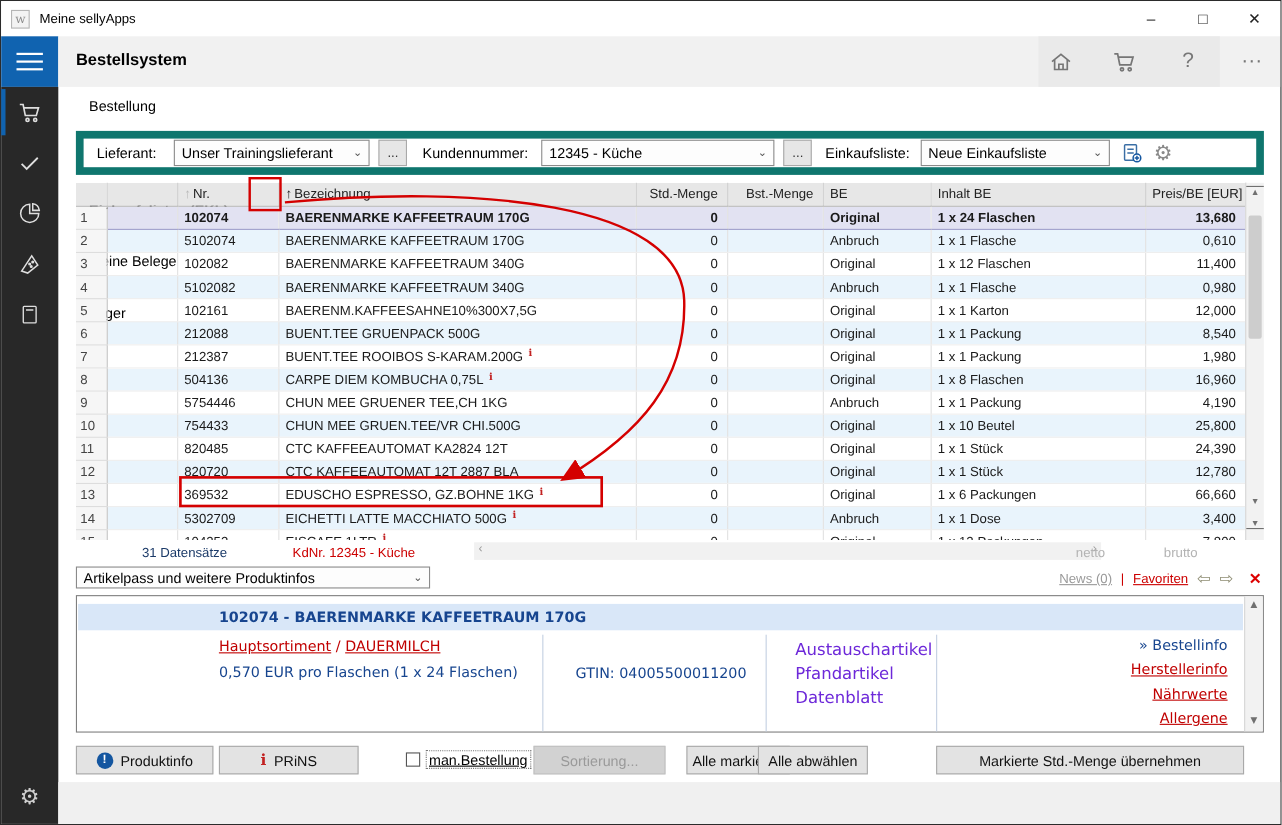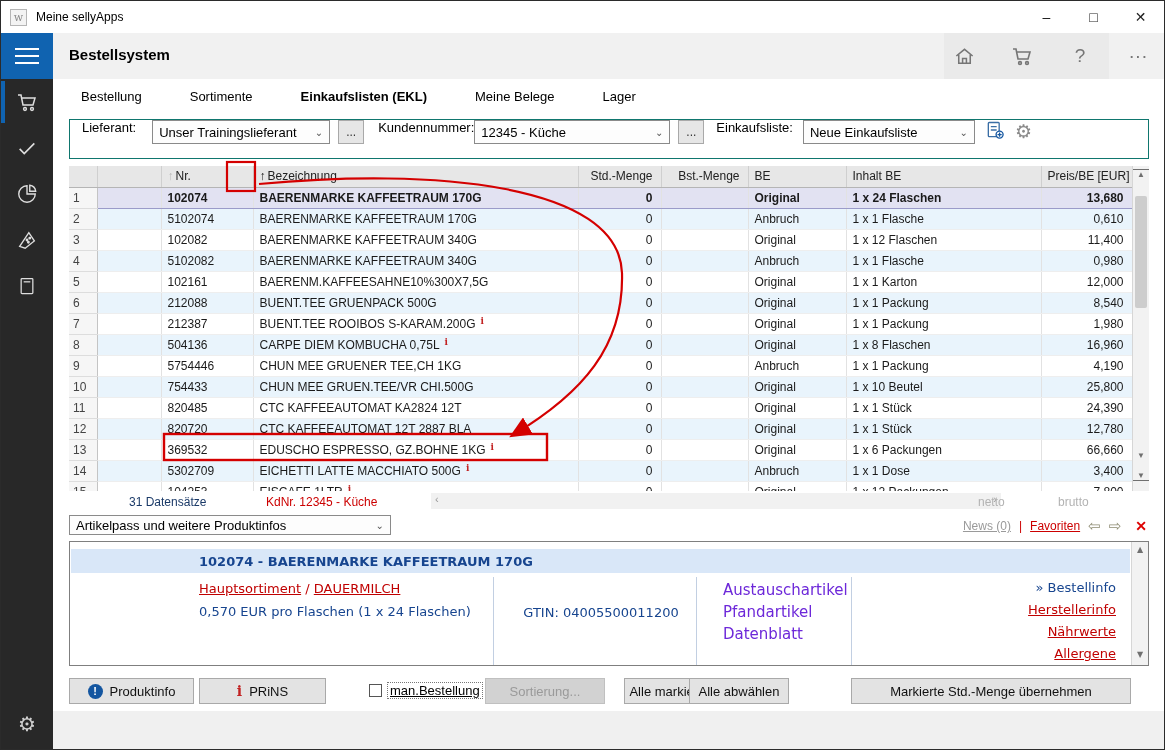--- a/index.html
+++ b/index.html
@@ -26,26 +26,26 @@
   .header-icons { position:absolute; right:14px; top:0; height:46px; display:flex; align-items:center; gap:34px; color:#767676; }
   .header-icons .hicon { width:24px; height:24px; display:flex; align-items:center; justify-content:center; font-size:19px; cursor:pointer; }
 
   
   .sidebar { position:absolute; left:0; top:78px; width:52px; bottom:0; background:#282828; }
   .side-item { position:relative; width:52px; height:46px; display:flex; align-items:center; justify-content:center; color:#dedede; cursor:pointer; }
   .side-item.active::before { content:""; position:absolute; left:0; top:2px; bottom:2px; width:4px; background:#1063b0; }
   .side-gear { position:absolute; bottom:8px; left:0; width:52px; height:34px; display:flex; align-items:center; justify-content:center; color:#cfcfcf; font-size:20px; cursor:pointer; }
 
   
-  .tabs { position:absolute; left:80px; top:88px; height:24px; display:flex; gap:48px; }
+  .tabs { position:absolute; left:80px; top:88px; height:24px; display:flex; gap:32px;flex-direction:column; }
   .tab { font-size:13px; color:#000; cursor:pointer; white-space:nowrap; }
   .tab.active { font-weight:bold; }
 
   
-  .filterbar { position:absolute; left:68px; top:118px; width:1080px; height:40px; border:1px solid #0f766e; background:#fff; display:flex; align-items:flex-start; font-size:13px; }
+  .filterbar { position:absolute; left:68px; top:118px; width:1080px; height:40px; border:7px solid #0f766e; background:#fff; display:flex; align-items:center; font-size:13px; }
   .flabel { color:#000; }
   .combo { height:24px; border:1px solid #8a8a8a; background:#fdfdfd; display:flex; align-items:center; padding:0 6px; font-size:13px; color:#000; cursor:pointer; position:relative; }
   .combo .val { flex:1; white-space:nowrap; overflow:hidden; }
   .combo .chev { color:#555; font-size:10px; margin-left:6px; }
   .btn-more { width:26px; height:24px; border:1px solid #a9a9a9; background:#e6e6e6; font-size:12px; color:#333; display:flex; align-items:flex-end; justify-content:center; padding-bottom:4px; cursor:pointer; }
   .fico { margin-left:10px; cursor:pointer; display:flex; align-items:center; }
 
   
   .tablewrap { position:absolute; left:68px; top:165px; width:1080px; height:325px; overflow:hidden; }
   table.grid { border-collapse:collapse; table-layout:fixed; width:1063px; font-size:12px; }
@@ -205,21 +205,21 @@
     </div>
 
   <div class="filterbar">
     <span class="flabel" style="margin-left:12px">Lieferant:</span>
     <div class="combo" style="width:178px; margin-left:16px">
       <span class="val">Unser Trainingslieferant</span>
       <span class="chev">⌄</span>
     </div>
     <div class="btn-more" style="margin-left:8px">...</div>
     <span class="flabel" style="margin-left:14px">Kundennummer:</span>
-    <div class="combo" style="width:196px; ">
+    <div class="combo" style="width:212px; margin-left:12px">
       <span class="val">12345 - Küche</span>
       <span class="chev">⌄</span>
     </div>
     <div class="btn-more" style="margin-left:8px">...</div>
     <span class="flabel" style="margin-left:12px">Einkaufsliste:</span>
     <div class="combo" style="width:172px; margin-left:10px">
       <span class="val">Neue Einkaufsliste</span>
       <span class="chev">⌄</span>
     </div>
     <span class="fico">

